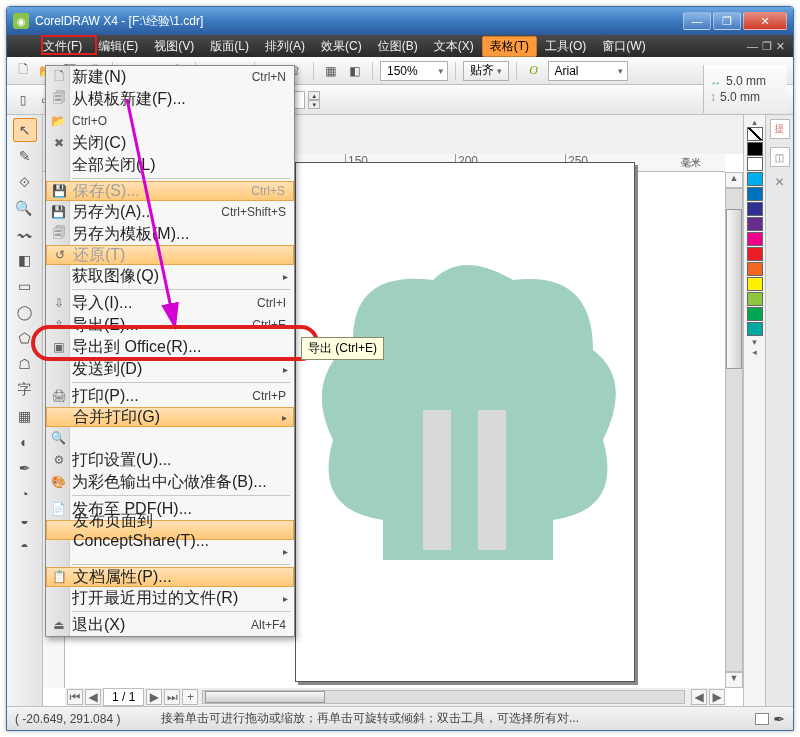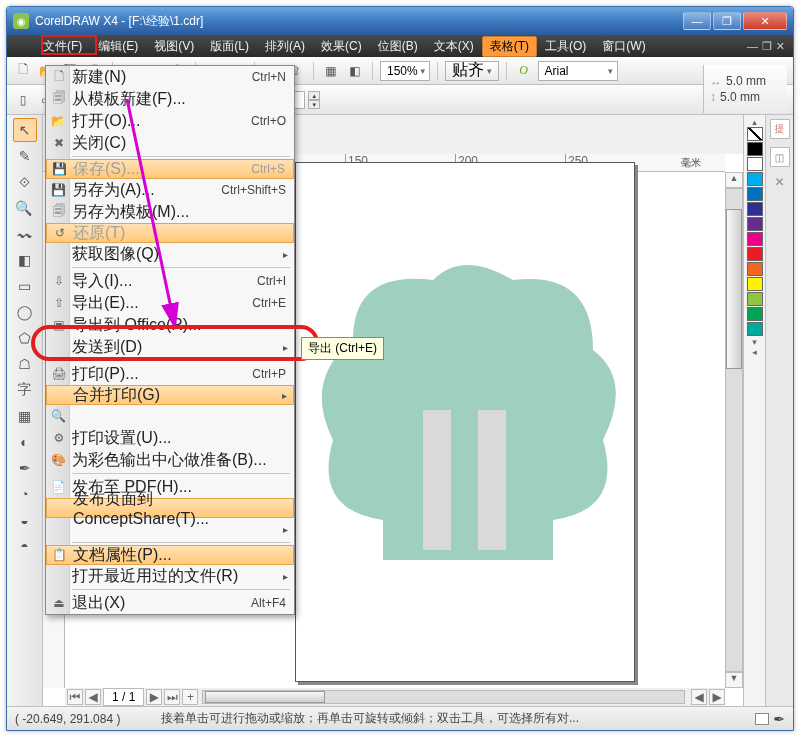--- a/index.html
+++ b/index.html
@@ -15,21 +15,21 @@
 .menubar .menuitem { padding: 2px 8px; cursor: pointer; }
 .menubar .menuitem.active { background: #ff9a3c; color: #000; border: 1px solid #c57a2f; border-radius: 2px; padding: 1px 7px; }
 .menubar .red-select { position: absolute; left: 34px; top: 0px; width: 56px; height: 20px; border: 2px solid #e02020; pointer-events: none; }
 .menubar .docctl { margin-left: auto; display: flex; gap: 4px; padding-right: 8px; }
 .docctl span { color: #ccc; cursor: pointer; font-size: 11px; }
 .toolbar { height: 28px; background: linear-gradient(to bottom,#fdfdfd,#e6e6e6); border-bottom: 1px solid #c0c0c0; display: flex; align-items: center; padding: 0 6px; gap: 4px; }
 .tb-ico { width: 20px; height: 20px; display: inline-flex; align-items: center; justify-content: center; border: 1px solid transparent; border-radius: 2px; cursor: pointer; font-size: 12px; color: #555; }
 .tb-sep { width: 1px; height: 18px; background: #c8c8c8; margin: 0 3px; }
 .tb-combo { height: 20px; border: 1px solid #b0b0b0; background: #fff; padding: 0 18px 0 6px; font-size: 12px; display: inline-flex; align-items: center; position: relative; }
 .tb-combo::after { content: "▾"; position: absolute; right: 4px; font-size: 9px; color: #666; }
-.tb-btn { height: 20px; border: 1px solid #b0b0b0; background: linear-gradient(#fff,#eaeaea); padding: 0 6px; font-size: 16px; display: inline-flex; align-items: center; position: relative; cursor: pointer; }
+.tb-btn { height: 20px; border: 1px solid #b0b0b0; background: linear-gradient(#fff,#eaeaea); padding: 0 6px; font-size: 12px; display: inline-flex; align-items: center; position: relative; cursor: pointer; }
 .tb-btn::after { content: "▾"; margin-left: 3px; font-size: 9px; color: #666; }
 .propbar { height: 30px; background: linear-gradient(to bottom,#fdfdfd,#e6e6e6); border-bottom: 1px solid #c0c0c0; display: flex; align-items: center; padding: 0 6px; gap: 4px; font-size: 12px; color: #444; }
 .propbar input.num { width: 48px; height: 18px; border: 1px solid #b0b0b0; padding: 0 3px; font-size: 11px; }
 .spinner { display: inline-flex; flex-direction: column; margin-left: -1px; }
 .spinner span { width: 12px; height: 9px; border: 1px solid #b0b0b0; background: #eee; font-size: 7px; line-height: 7px; text-align: center; cursor: pointer; }
 .workarea { position: absolute; left: 0; top: 108px; right: 0; bottom: 24px; display: flex; }
 .toolbox { width: 36px; background: linear-gradient(to right,#f4f4f4,#e4e4e4); border-right: 1px solid #c0c0c0; display: flex; flex-direction: column; align-items: center; padding-top: 2px; }
 .tool { width: 24px; height: 24px; margin: 1px 0; display: inline-flex; align-items: center; justify-content: center; border: 1px solid transparent; border-radius: 2px; cursor: pointer; font-size: 14px; color: #555; }
 .tool.sel { border-color: #e08820; background: #ffd9a8; }
 .canvaswrap { flex: 1; position: relative; background: #fff; overflow: hidden; margin-top: 39px; }
@@ -131,21 +131,21 @@
     <span class="tb-sep"></span>
     <span class="tb-ico">↶</span>
     <span class="tb-ico">↷</span>
     <span class="tb-sep"></span>
     <span class="tb-ico">⇩</span>
     <span class="tb-ico">⇧</span>
     <span class="tb-sep"></span>
     <span class="tb-ico">▦</span>
     <span class="tb-ico">◧</span>
     <span class="tb-sep"></span>
-    <span class="tb-combo" style="width:50px">150%</span>
+    <span class="tb-combo" style="width:68px">150%</span>
     <span class="tb-sep"></span>
     <span class="tb-btn">贴齐</span>
     <span class="tb-sep"></span>
     <span class="tb-ico" style="color:#6a0;font-style:italic;font-family:serif">O</span>
     <span class="tb-combo" style="width:80px">Arial</span>
   </div>
 
   <div class="propbar">
     <span class="tb-ico">▯</span>
     <span class="tb-ico">▭</span>
@@ -283,26 +283,29 @@
         <span class="icol">🗋</span>
         <span class="lbl">新建(N)</span>
         <span class="sc">Ctrl+N</span>
       </div>
     <div class="row">
         <span class="icol">🗐</span>
         <span class="lbl">从模板新建(F)...</span>
       </div>
     <div class="row">
         <span class="icol">📂</span>
-        <span class="lbl">打开(O)...</span>
         <span class="sc">Ctrl+O</span>
       </div>
     <div class="row">
         <span class="icol">✖</span>
         <span class="lbl">关闭(C)</span>
+      </div>
+    <div class="row">
+        <span class="icol"></span>
+        <span class="lbl">全部关闭(L)</span>
       </div>
     <div class="sep"></div>
     <div class="row hl dis">
         <span class="icol">💾</span>
         <span class="lbl">保存(S)...</span>
         <span class="sc">Ctrl+S</span>
       </div>
     <div class="row">
         <span class="icol">💾</span>
         <span class="lbl">另存为(A)...</span>

